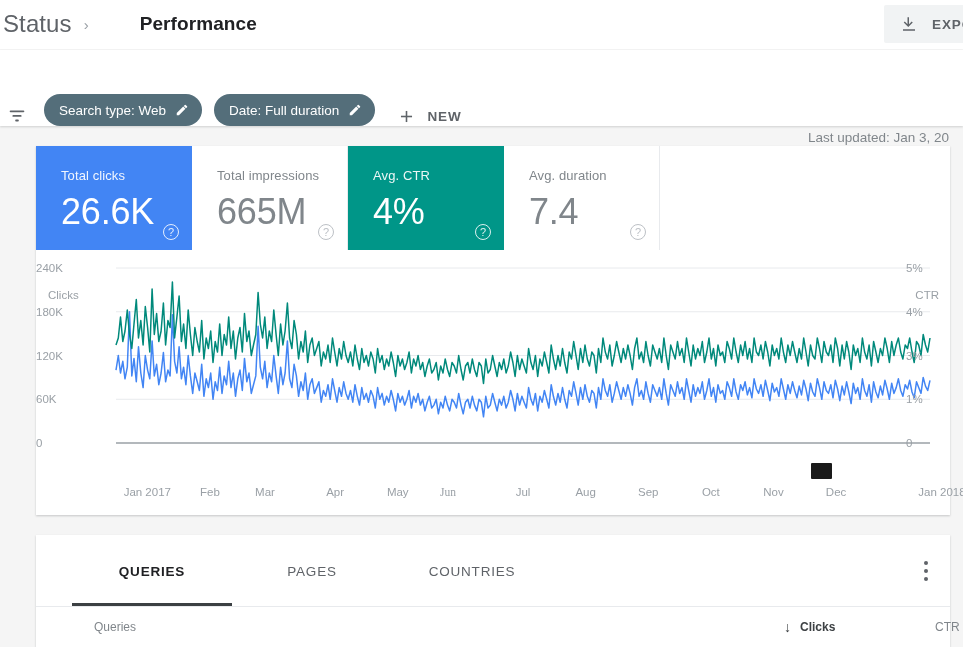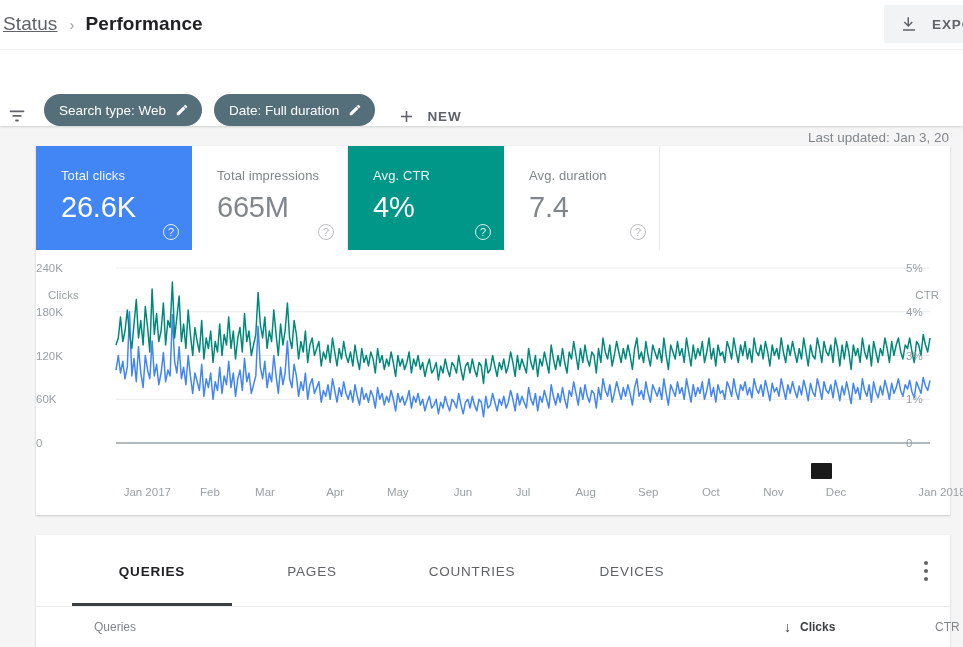--- a/index.html
+++ b/index.html
@@ -13,27 +13,27 @@
   .app { position: relative; width: 963px; height: 647px; background: #f5f5f5; overflow: hidden; }
 
   
   .header {
     position: absolute; top: 0; left: 0; width: 963px; height: 49px;
     background: #fff; display: flex; align-items: center;
     border-bottom: 1px solid #fff;
   }
   .breadcrumb { display: flex; align-items: center; padding-left: 3px; }
   .crumb-root {
-    font-size: 19px; color: #5f6368; letter-spacing: .1px; text-decoration: underline;
+    font-size: 24px; color: #5f6368; letter-spacing: .1px;
   }
   .crumb-sep {
     font-size: 15px; color: #9aa0a6; margin: 0 11px 0 12px; line-height: 1;
   }
   .crumb-current {
-    font-size: 19px; color: #202124; font-weight: bold; letter-spacing: .1px;
+    font-size: 19px; color: #202124; font-weight: bold; letter-spacing: .1px; margin-left: 40px;
   }
   .export-btn {
     position: absolute; left: 884px; top: 5px; height: 38px;
     display: flex; align-items: center; gap: 14px;
     background: #f1f3f4; padding: 0 14px 0 16px; border: none; border-radius: 2px;
     white-space: nowrap;
   }
   .export-label {
     font-size: 13.5px; color: #5f6368; font-weight: bold; letter-spacing: .9px;
   }
@@ -71,21 +71,21 @@
     position: absolute; left: 36px; top: 146px; width: 914px; height: 369px;
     background: #fff; box-shadow: 0 1px 2px rgba(60,64,67,.25);
   }
   .metrics { display: flex; height: 104px; width: 100%; }
   .metric {
     position: relative; width: 156px; height: 104px;
     padding: 22px 0 0 25px; border-right: 1px solid #e8eaed;
   }
   .metric.wide { flex: 1; border-right: none; }
   .metric-label { font-size: 13px; letter-spacing: .1px; }
-  .metric-value { font-size: 29px; font-weight: normal; margin-top: 8px; letter-spacing: -.2px; }
+  .metric-value { font-size: 36px; font-weight: normal; margin-top: 8px; letter-spacing: -.2px; }
   .metric.sel-blue { background: #4285f4; border-right: none; }
   .metric.sel-teal { background: #009688; border-right: none; }
   .metric.sel-blue .metric-label, .metric.sel-teal .metric-label { color: rgba(255,255,255,.92); }
   .metric.sel-blue .metric-value, .metric.sel-teal .metric-value { color: #fff; }
   .metric.plain .metric-label { color: #80868b; }
   .metric.plain .metric-value { color: #80868b; }
   .help {
     position: absolute; right: 13px; bottom: 10px;
     width: 16px; height: 16px; border-radius: 50%;
     border: 1px solid currentColor; font-size: 11px; line-height: 14px;
@@ -249,21 +249,21 @@
           <span class="tick-label tick-right" style="top: 99.5px;">3%</span>
           <span class="tick-label tick-left" style="top: 55.75px;">180K</span>
           <span class="tick-label tick-right" style="top: 55.75px;">4%</span>
           <span class="tick-label tick-left" style="top: 12px;">240K</span>
           <span class="tick-label tick-right" style="top: 12px;">5%</span>
           <span class="x-label" style="left: 111.308px;">Jan 2017</span>
           <span class="x-label" style="left: 173.923px; margin-top: 36px;">Feb</span>
           <span class="x-label" style="left: 229px;">Mar</span>
           <span class="x-label" style="left: 299.154px;">Apr</span>
           <span class="x-label" style="left: 361.769px;">May</span>
-          <span class="x-label" style="left: 427px;">Jun</span>
+          <span class="x-label" style="left: 412px; font-family: Liberation Serif, serif;">Jun</span>
           <span class="x-label" style="left: 487px;">Jul</span>
           <span class="x-label" style="left: 549.615px;">Aug</span>
           <span class="x-label" style="left: 612.231px;">Sep</span>
           <span class="x-label" style="left: 674.846px;">Oct</span>
           <span class="x-label" style="left: 737.462px; margin-top: 24px;">Nov</span>
           <span class="x-label" style="left: 800.077px;">Dec</span>
           <span class="x-label" style="left: 906px; margin-top: 28px;">Jan 2018</span>
         </div>
     </div>
   </div>
@@ -280,23 +280,20 @@
     <button class="tab active" style="left: 36px; width: 160px;">
           <span>QUERIES</span>
         </button>
         <div class="tab-underline" style="left: 36px; width: 160px;"></div>
         <button class="tab" style="left: 196px; width: 160px;">
           <span>PAGES</span>
         </button>
         <button class="tab" style="left: 356px; width: 160px;">
           <span>COUNTRIES</span>
         </button>
-        <button class="tab" style="left: 516px; width: 160px;">
-          <span>DEVICES</span>
-        </button>
       </div>
     <div class="th-row">
       <span class="th th-queries">Queries</span>
       <span class="th th-clicks">
         <span class="sort-arrow">↓</span>
         <span>Clicks</span>
       </span>
       <span class="th th-ctr">CTR</span>
     </div>
   </div>

